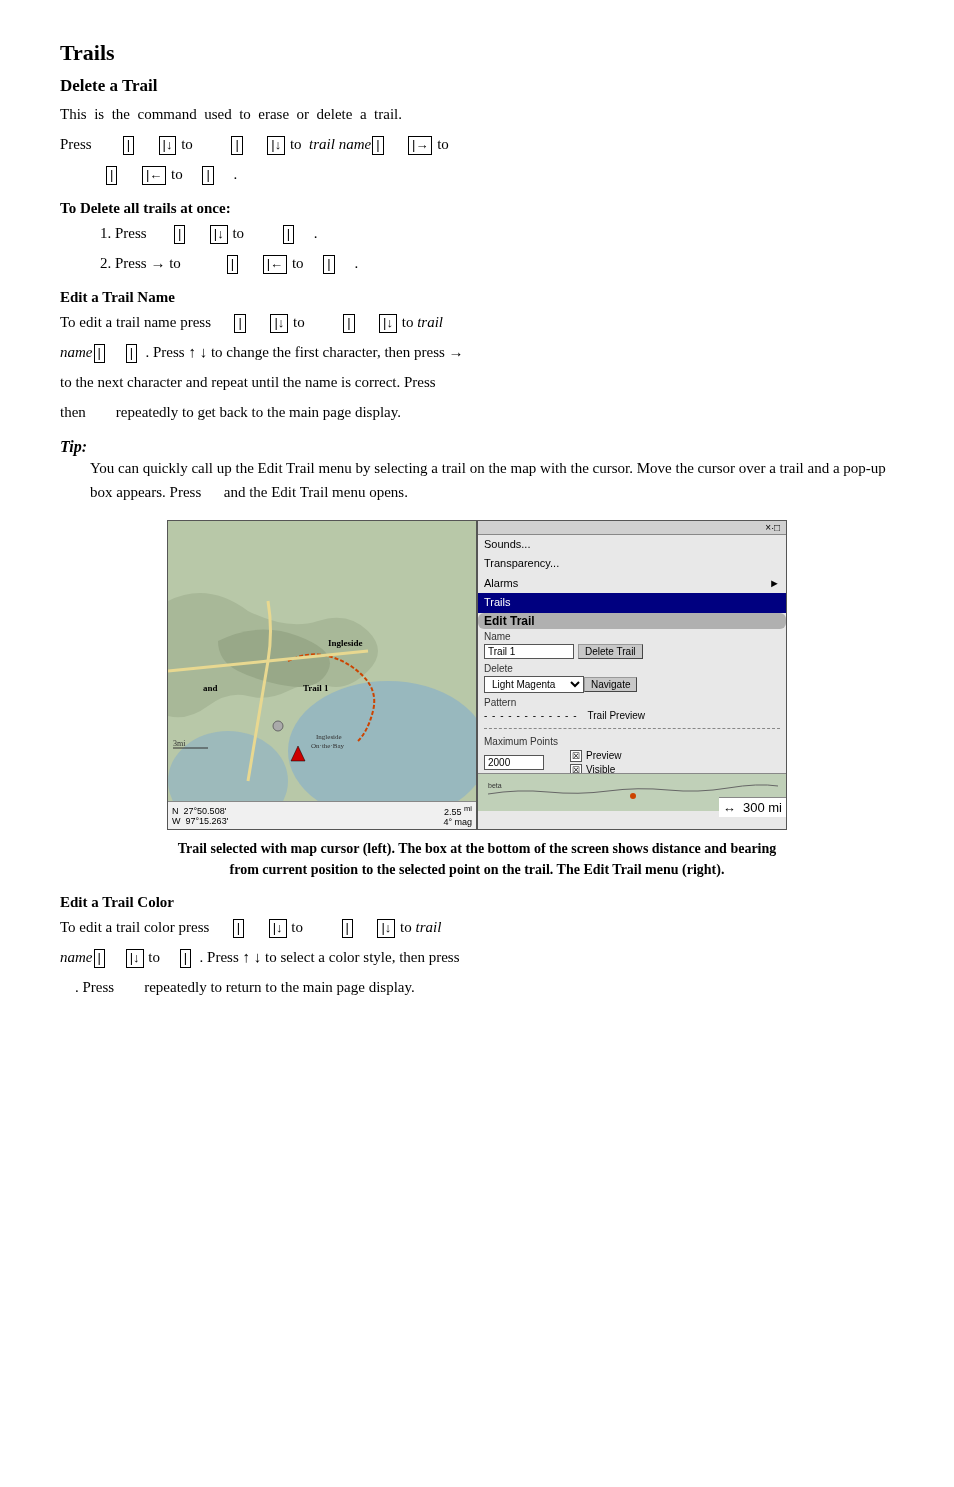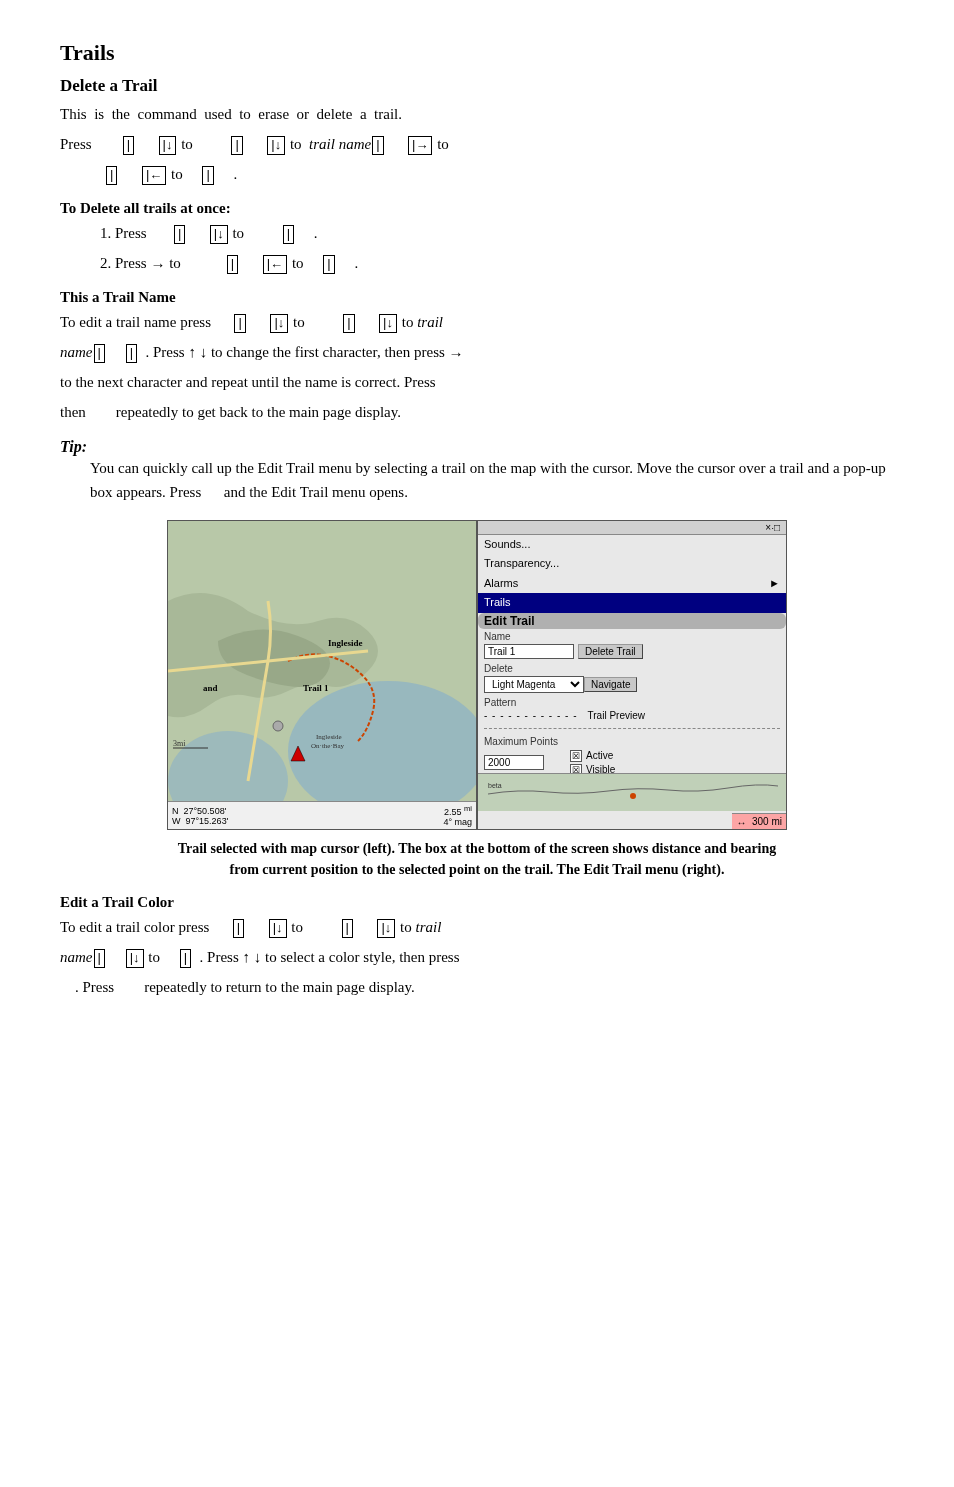--- a/index.html
+++ b/index.html
@@ -269,21 +269,21 @@
     <span class="key-box">|</span>
     &nbsp;&nbsp;&nbsp;&nbsp;
     <span class="key-box">|←</span>
     to
     &nbsp;&nbsp;&nbsp;
     <span class="key-box">|</span>
     &nbsp;&nbsp;&nbsp;&nbsp;.
   </div>
 </div>
 
-<h3>This a Trail Name</h3>
+<h3>Edit a Trail Name</h3>
 
 <p>
   To edit a trail name press &nbsp;&nbsp;&nbsp;&nbsp;
   <span class="key-box">|</span>
   &nbsp;&nbsp;&nbsp;&nbsp;
   <span class="key-box">|↓</span>
   to
   &nbsp;&nbsp;&nbsp;&nbsp;&nbsp;&nbsp;&nbsp;&nbsp;
   <span class="key-box">|</span>
   &nbsp;&nbsp;&nbsp;&nbsp;
@@ -398,38 +398,38 @@
     <div style="padding:2px 6px;">
       <div class="trail-preview-line"></div>
     </div>
 
     <div class="section-label">Maximum Points</div>
     <div style="display:flex; align-items:center; padding:2px 6px; gap:20px;">
       <input class="input-field" value="2000" style="width: 60px;" readonly="">
       <div>
         <div class="checkbox-row">
           <div class="mini-checkbox">☒</div>
-          <span>Active</span>
+          <span>Preview</span>
         </div>
         <div class="checkbox-row">
           <div class="mini-checkbox">☒</div>
           <span>Visible</span>
         </div>
       </div>
     </div>
 
     <div style="position:absolute; bottom:18px; left:0; right:0; height:38px; border-top:1px solid #888; background:#c0d0b8; overflow:hidden;">
       <svg width="310" height="38" xmlns="http://www.w3.org/2000/svg">
         <rect width="310" height="38" fill="#c0d0b8"></rect>
         <path d="M10,20 Q40,15 70,18 Q100,21 130,17 Q160,13 190,16 Q220,19 250,14 Q280,9 300,12" stroke="#666" stroke-width="1" fill="none"></path>
         <circle cx="155" cy="22" r="3" fill="#cc4400"></circle>
         <text x="10" y="14" font-size="7" fill="#333">beta</text>
       </svg>
     </div>
-    <div style="position:absolute; bottom:0; right:0; font-size:10px; padding:2px 4px; background:#fca5a5; border-top:1px solid #888;">
+    <div style="position:absolute; bottom:12px; right:0; font-size:13px; padding:2px 4px; background:#ffffff; border-top:1px solid #888;">
       ↔ &nbsp;300 mi
     </div>
   </div>
 </div>
 
 <p class="figure-caption">
   <strong>Trail selected with map cursor (left). The box at the bottom of the screen shows distance and bearing from current position to the selected point on the trail. The Edit Trail menu (right).</strong>
 </p>
 
 <h3>Edit a Trail Color</h3>

